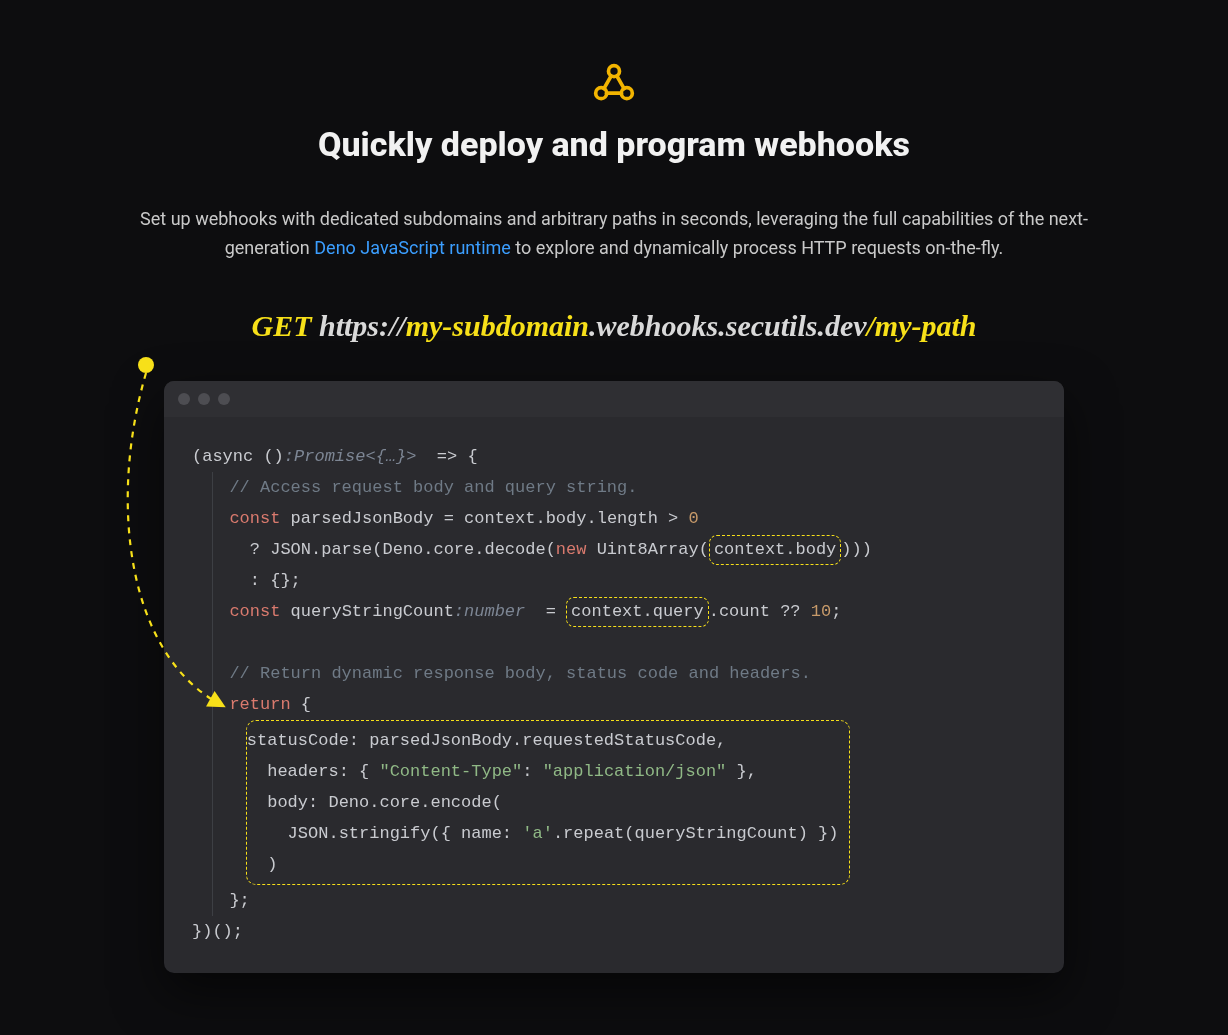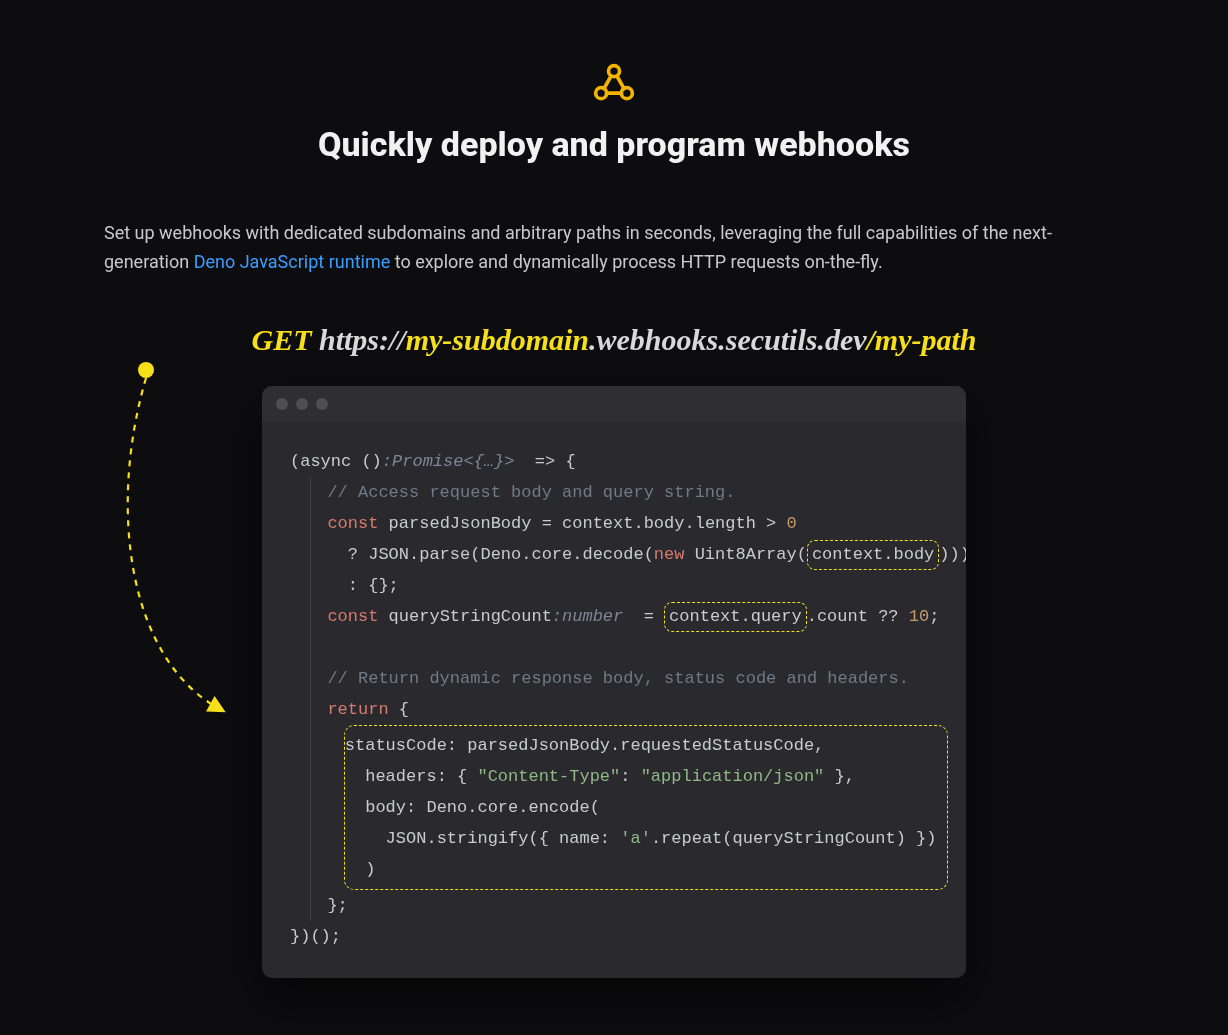--- a/index.html
+++ b/index.html
@@ -27,50 +27,50 @@
     font-size: 34px;
     font-weight: 800;
     color: #f1f1f1;
     margin-bottom: 39px;
     text-align: center;
   }
   .subtitle {
     font-size: 18px;
     line-height: 1.6;
     color: #c9c9c9;
-    text-align: left;
+    text-align: center;
     max-width: 1080px;
-    margin: 16px auto 46px;
+    margin: 2px auto 46px;
     padding: 0 30px;
   }
   .subtitle a {
     color: #3b9eff;
     text-decoration: none;
   }
   .url-line {
     font-family: Georgia, "Times New Roman", serif;
     font-style: italic;
     font-size: 30px;
     font-weight: 600;
     color: #d9d9d9;
-    margin-bottom: 29px;
+    margin-bottom: 38px;
     text-align: center;
   }
   .url-line .method,
   .url-line .hi { color: #f7e019; font-weight: 800; }
   .url-line .scheme { color: #d9d9d9; }
 
   .stage {
     position: relative;
     width: 100%;
     display: flex;
     justify-content: center;
   }
   .code-window {
-    width: 704px;
+    width: 900px;
     background: #2a2a2e;
     border-radius: 10px;
     box-shadow: 0 20px 50px rgba(0,0,0,0.55);
     overflow: hidden;
   }
   .titlebar {
     height: 36px;
     display: flex;
     align-items: center;
     padding-left: 14px;

